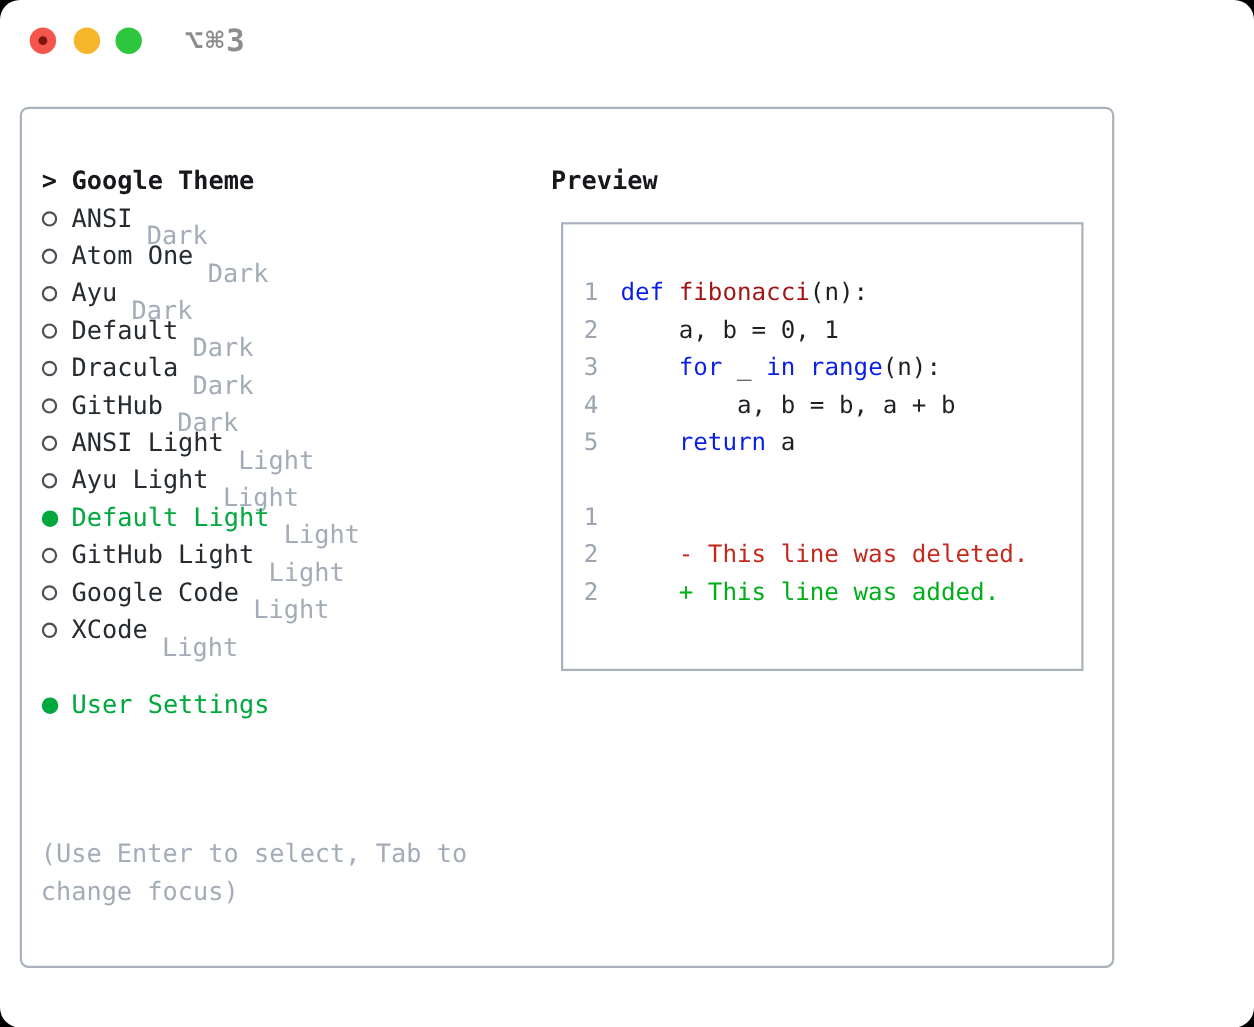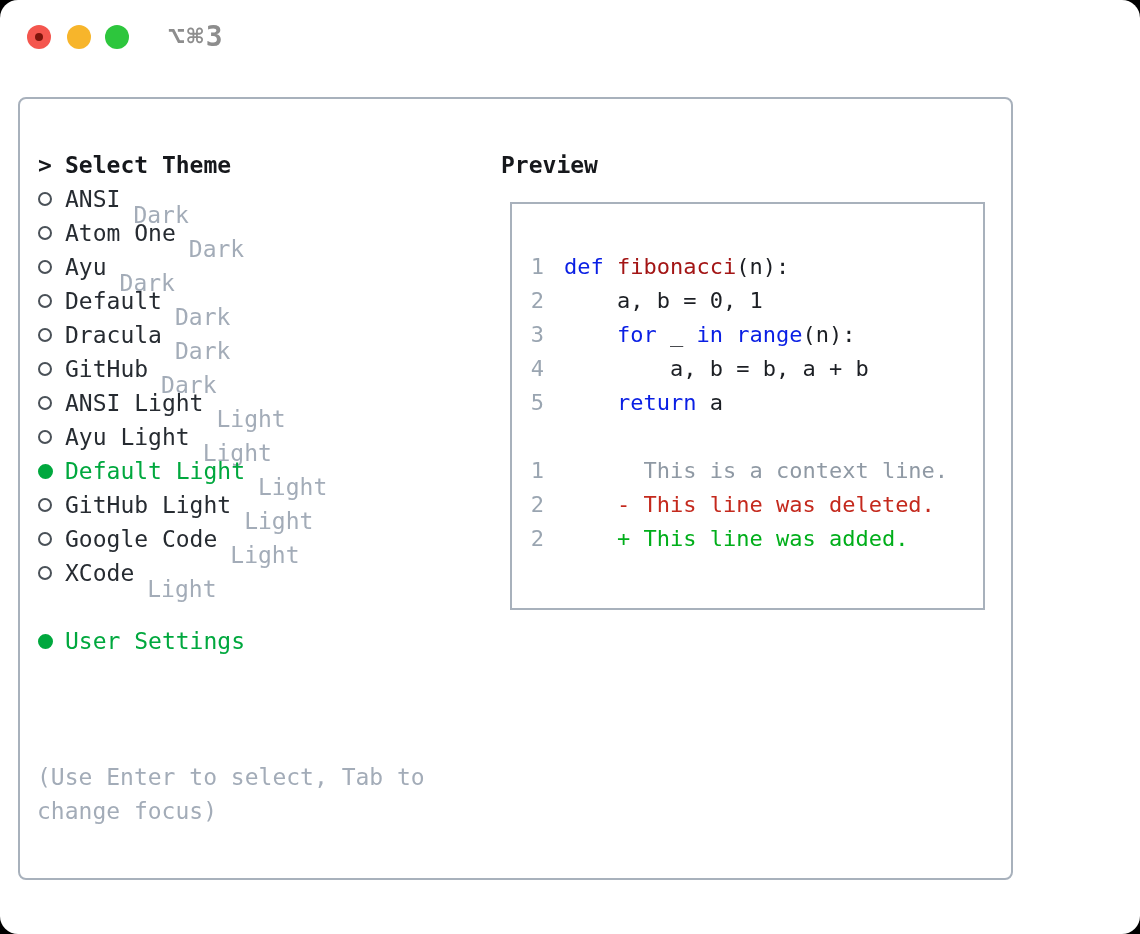--- a/index.html
+++ b/index.html
@@ -95,21 +95,21 @@
     <span class="traffic minimize"></span>
     <span class="traffic zoom"></span>
     <span class="shortcut">⌥⌘3</span>
   </div>
 
   <div class="panel">
 
     <ul class="left-col" id="left-col">
       <li class="row">
         <span class="prefix"><span class="caret">&gt;</span></span>
-        <span class="hdr">Select Theme</span>
+        <span class="hdr">Google Theme</span>
       </li>
 
   <li class="row">
     <span class="prefix"><span class="radio"></span></span>
     <span class="name">ANSI</span>
     <span class="variant">Dark</span>
   </li>
 
   <li class="row">
     <span class="prefix"><span class="radio"></span></span>
@@ -219,21 +219,20 @@
     <span class="code"><span class="tok-plain">    </span><span class="tok-keyword">return</span><span class="tok-plain"> a</span></span>
   </div>
 
   <div class="code-line">
     <span class="ln"></span>
     <span class="code"></span>
   </div>
 
   <div class="code-line">
     <span class="ln">1</span>
-    <span class="code"><span class="tok-context">      This is a context line.</span></span>
   </div>
 
   <div class="code-line">
     <span class="ln">2</span>
     <span class="code"><span class="tok-deleted">    - This line was deleted.</span></span>
   </div>
 
   <div class="code-line">
     <span class="ln">2</span>
     <span class="code"><span class="tok-added">    + This line was added.</span></span>

